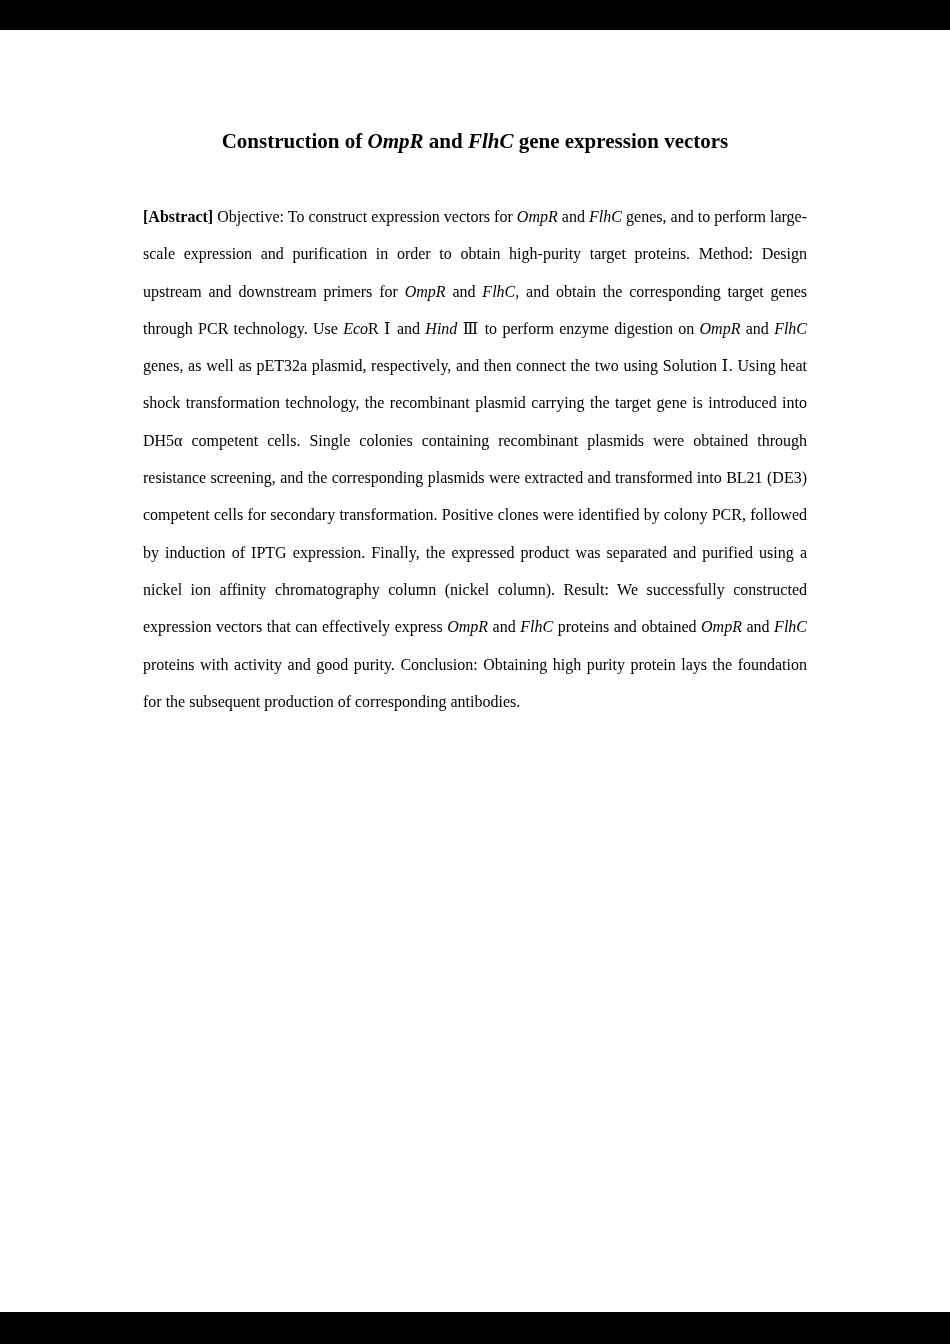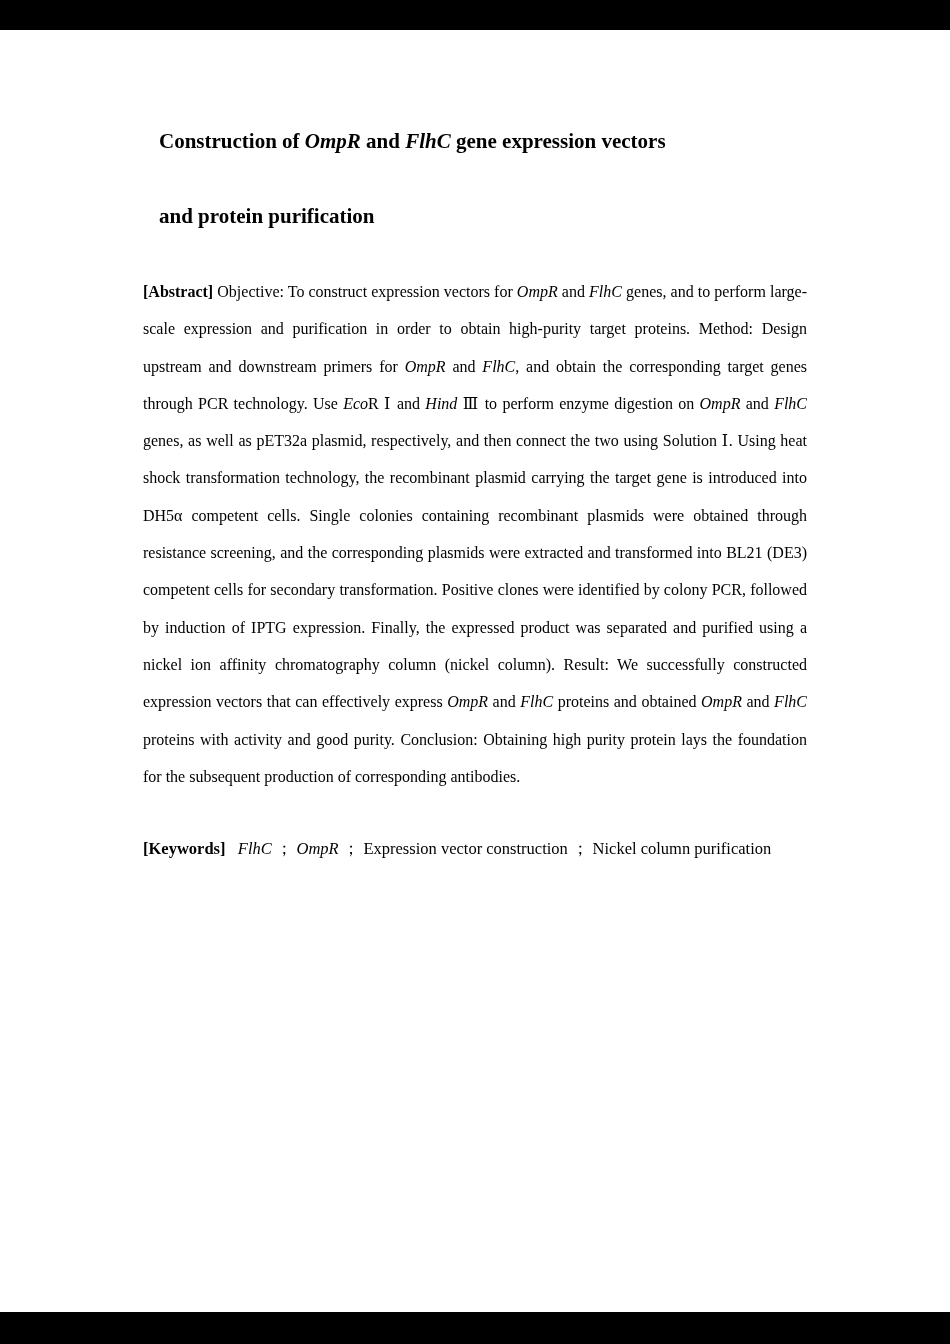--- a/index.html
+++ b/index.html
@@ -27,20 +27,21 @@
   .content {
     position: absolute;
     top: 30px;
     left: 143px;
     width: 664px;
   }
   .title-line {
     margin: 16px;
     font-size: 21px;
     font-weight: bold;
+    text-align: center;
     line-height: 30px;
   }
   .title-line.first { margin-top: 96px; }
   .title-line.second { margin-top: 45px; }
   .abstract {
     margin: 42px 0 0 0;
     font-size: 16px;
     line-height: 37.3px;
     text-align: justify;
   }
@@ -52,21 +53,19 @@
   }
 </style>
 </head>
 <body>
 
 <div class="canvas">
   <div class="bar top"></div>
 
   <div class="content">
     <h1 class="title-line first"><span style="font-weight: bold;">Construction of </span><span style="font-weight: bold; font-style: italic;">OmpR</span><span style="font-weight: bold;"> and </span><span style="font-weight: bold; font-style: italic;">FlhC</span><span style="font-weight: bold;"> gene expression vectors</span></h1>
-    <h1 class="title-line second"><span style="font-weight: bold;">and protein purification</span></h1>
 
     <p class="abstract"><span style="font-weight: bold;">[Abstract] </span><span>Objective: To construct expression vectors for </span><span style="font-style: italic;">OmpR</span><span> and </span><span style="font-style: italic;">FlhC</span><span> genes, and to perform large-scale expression and purification in order to obtain high-purity target proteins. Method: Design upstream and downstream primers for </span><span style="font-style: italic;">OmpR</span><span> and </span><span style="font-style: italic;">FlhC</span><span>, and obtain the corresponding target genes through PCR technology. Use </span><span style="font-style: italic;">Eco</span><span>R Ⅰ and </span><span style="font-style: italic;">Hind</span><span> Ⅲ to perform enzyme digestion on </span><span style="font-style: italic;">OmpR</span><span> and </span><span style="font-style: italic;">FlhC</span><span> genes, as well as pET32a plasmid, respectively, and then connect the two using Solution Ⅰ. Using heat shock transformation technology, the recombinant plasmid carrying the target gene is introduced into DH5α competent cells. Single colonies containing recombinant plasmids were obtained through resistance screening, and the corresponding plasmids were extracted and transformed into BL21 (DE3) competent cells for secondary transformation. Positive clones were identified by colony PCR, followed by induction of IPTG expression. Finally, the expressed product was separated and purified using a nickel ion affinity chromatography column (nickel column). Result: We successfully constructed expression vectors that can effectively express </span><span style="font-style: italic;">OmpR</span><span> and </span><span style="font-style: italic;">FlhC</span><span> proteins and obtained </span><span style="font-style: italic;">OmpR</span><span> and </span><span style="font-style: italic;">FlhC</span><span> proteins with activity and good purity. Conclusion: Obtaining high purity protein lays the foundation for the subsequent production of corresponding antibodies.</span></p>
 
-    <p class="keywords"><span style="font-weight: bold;">[Keywords]</span><span>&nbsp;&nbsp; </span><span style="font-style: italic;">FlhC</span><span> ； </span><span style="font-style: italic;">OmpR</span><span> ； Expression vector construction ； Nickel column purification</span></p>
   </div>
 
   <div class="bar bottom"></div>
 </div>
 
 </body></html>

